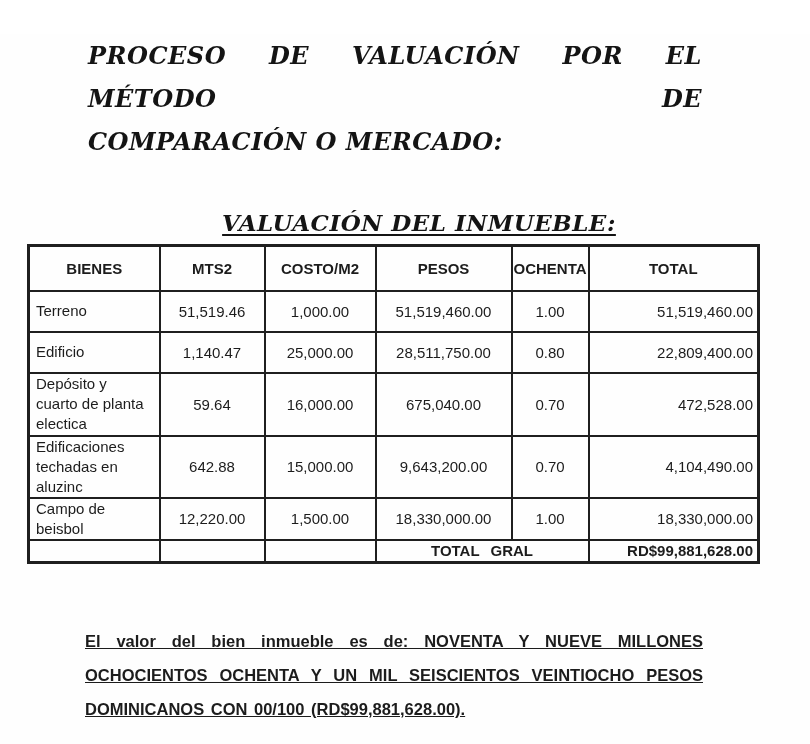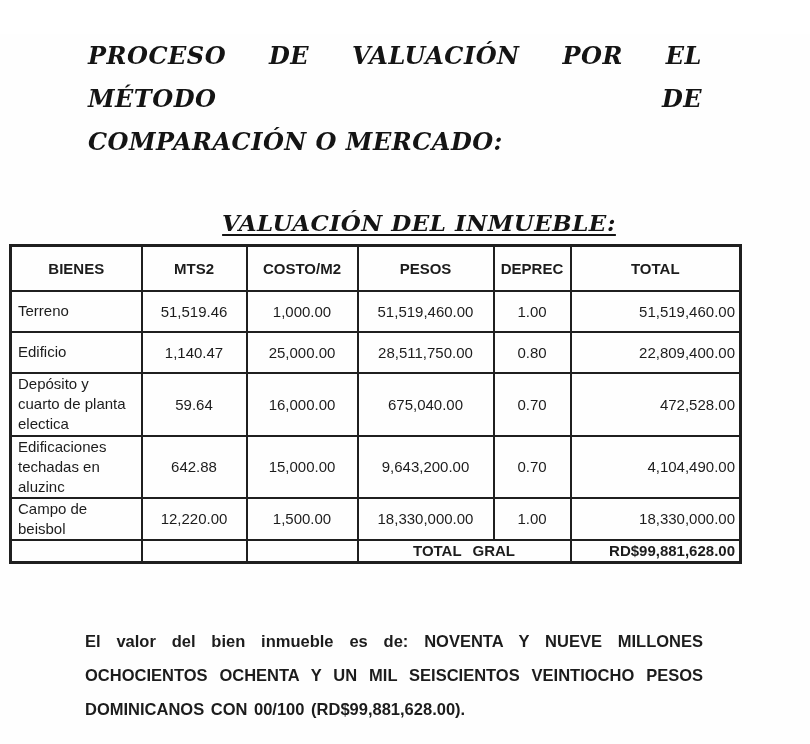--- a/index.html
+++ b/index.html
@@ -53,21 +53,21 @@
     font-size: 23px;
     color: #141414;
     text-decoration: underline;
     text-decoration-thickness: 2px;
     text-underline-offset: 3px;
     letter-spacing: 0.5px;
   }
 
   
   table.valuation {
-    margin: 8px 0 0 9px;
+    margin: 8px 0 0 27px;
     border-collapse: collapse;
     table-layout: fixed;
     width: 730px;
     font-size: 15px;
     color: #1c1c1c;
     padding-left: 36px;
   }
   table.valuation th,
   table.valuation td {
     border: 2px solid #1f1f1f;
@@ -112,20 +112,21 @@
   
   .footer-paragraph {
     margin: 60px 16px 0 85px;
     width: 618px;
     font-weight: bold;
     font-size: 16.5px;
     line-height: 34px;
     text-align: justify;
     color: #1c1c1c;
     word-spacing: 2px;
+    text-decoration: underline;
   }
 </style>
 </head>
 <body>
 
 <div class="page">
 
   <div class="doc-title">
     <div class="title-line1">PROCESO DE VALUACIÓN POR EL MÉTODO DE</div>
     <div class="title-line2">COMPARACIÓN O MERCADO:</div>
@@ -143,21 +144,21 @@
       <col style="width:136px">
       <col style="width:77px">
       <col style="width:170px">
     </colgroup>
     <thead>
       <tr class="header-row">
         <th>BIENES</th>
         <th>MTS2</th>
         <th>COSTO/M2</th>
         <th>PESOS</th>
-        <th>DEPREC</th>
+        <th>OCHENTA</th>
         <th>TOTAL</th>
       </tr>
     </thead>
     <tbody>
       <tr class="row-single">
         <td class="cell-bienes">Terreno</td>
         <td class="cell-num">51,519.46</td>
         <td class="cell-num">1,000.00</td>
         <td class="cell-num">51,519,460.00</td>
         <td class="cell-num">1.00</td>

